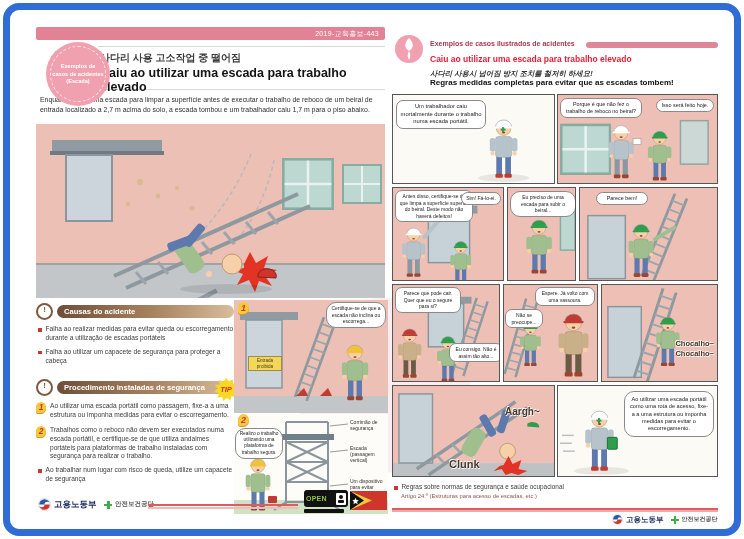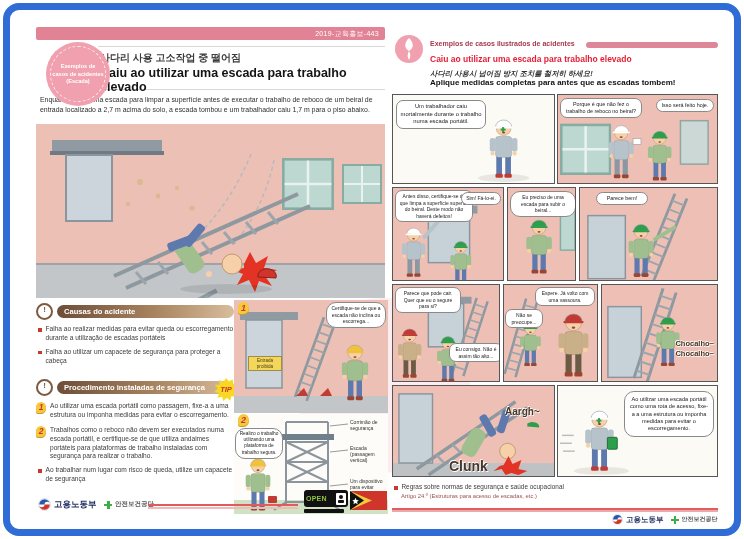--- a/index.html
+++ b/index.html
@@ -294,21 +294,21 @@
   </svg>
 
   <svg class="abs" style="left:394px;top:34px;z-index:2;" width="30" height="30" viewBox="0 0 30 30">
     <circle cx="15" cy="15" r="14" fill="#f0a0ae"></circle>
     <path d="M15,4 c5,5 5,10 0,13 c-5,-3 -5,-8 0,-13 z M15,17 c-1.8,3 -1.8,6 0,9 c1.8,-3 1.8,-6 0,-9 z" fill="#fff"></path>
   </svg>
   <div class="abs rp-label" style="left:430px;top:40px;">Exemplos de casos ilustrados de acidentes</div>
   <div class="abs rp-bar" style="left:586px;top:42px;width:132px;height:6px;"></div>
   <div class="abs rp-red" style="left:430px;top:54px;">Caiu ao utilizar uma escada para trabalho elevado</div>
   <div class="abs rp-ko" style="left:430px;top:69px;font-style:italic;">사다리 사용시 넘어짐 방지 조치를 철저히 하세요!</div>
-  <div class="abs rp-bold" style="left:430px;top:78px;">Aplique medidas completas para antes que as escadas tombem!</div>
+  <div class="abs rp-bold" style="left:430px;top:78px;">Regras medidas completas para evitar que as escadas tombem!</div>
 
   <div class="panel white" style="left:392px;top:94px;width:163px;height:90px;">
     <svg viewBox="0 0 163 90">
       <ellipse cx="112" cy="84" rx="26" ry="4" fill="#00000014"></ellipse>
       <use href="#person" x="94" y="22" width="36" height="66" style="--hat:#fff;--shirt:#b7c3cb;--pants:#5e79ae;--boot:#c23b33"></use>
       <rect x="109" y="34" width="5" height="2" fill="#2f9e4c"></rect>
         <rect x="110.5" y="32.5" width="2" height="5" fill="#2f9e4c"></rect>
     </svg>
     <span class="bubble" style="left:3px;top:5px;width:82px;font-size:5.8px;">Um trabalhador caiu mortalmente durante o trabalho numa escada portátil.</span>
   </div>
@@ -415,21 +415,21 @@
       <rect x="92" y="28" width="8" height="24" rx="3" fill="#5e79ae" transform="rotate(-30 96 40)"></rect>
       <rect x="108" y="24" width="8" height="24" rx="3" fill="#5e79ae" transform="rotate(18 112 36)"></rect>
       <g transform="translate(96,48) rotate(120)">
           <rect width="30" height="16" rx="6" fill="#9fbf8f"></rect>
         </g>
       <circle cx="116" cy="66" r="8" fill="#f6d0a8" stroke="#c09a74"></circle>
       <path d="M136,38 a7,5 0 0 1 12,4 l-12,-1 z" fill="#2f9e4c"></path>
       <polygon points="112,80 117,71 121,79 130,75 127,84 136,86 127,90 120,88 114,90 110,84 102,86 108,81" fill="#e23325"></polygon>
     </svg>
     <span class="sfx" style="left:112px;top:20px;font-size:10px;">Aargh~</span>
-    <span class="sfx" style="left:56px;top:72px;font-size:14px;">Clunk</span>
+    <span class="sfx" style="left:56px;top:72px;font-size:11px;">Clunk</span>
   </div>
   <div class="panel white" style="left:557px;top:385px;width:161px;height:92px;">
     <svg viewBox="0 0 161 92">
       <ellipse cx="44" cy="86" rx="28" ry="4" fill="#00000014"></ellipse>
       <g stroke="#bdbdbd" stroke-width="1.5">
           <line x1="4" y1="50" x2="16" y2="50"></line>
           <line x1="2" y1="58" x2="14" y2="58"></line>
           <line x1="5" y1="66" x2="17" y2="66"></line>
         </g>
       <use href="#person" x="24" y="22" width="36" height="68" style="--hat:#fff;--shirt:#b7c3cb;--pants:#5e79ae;--boot:#c23b33"></use>

